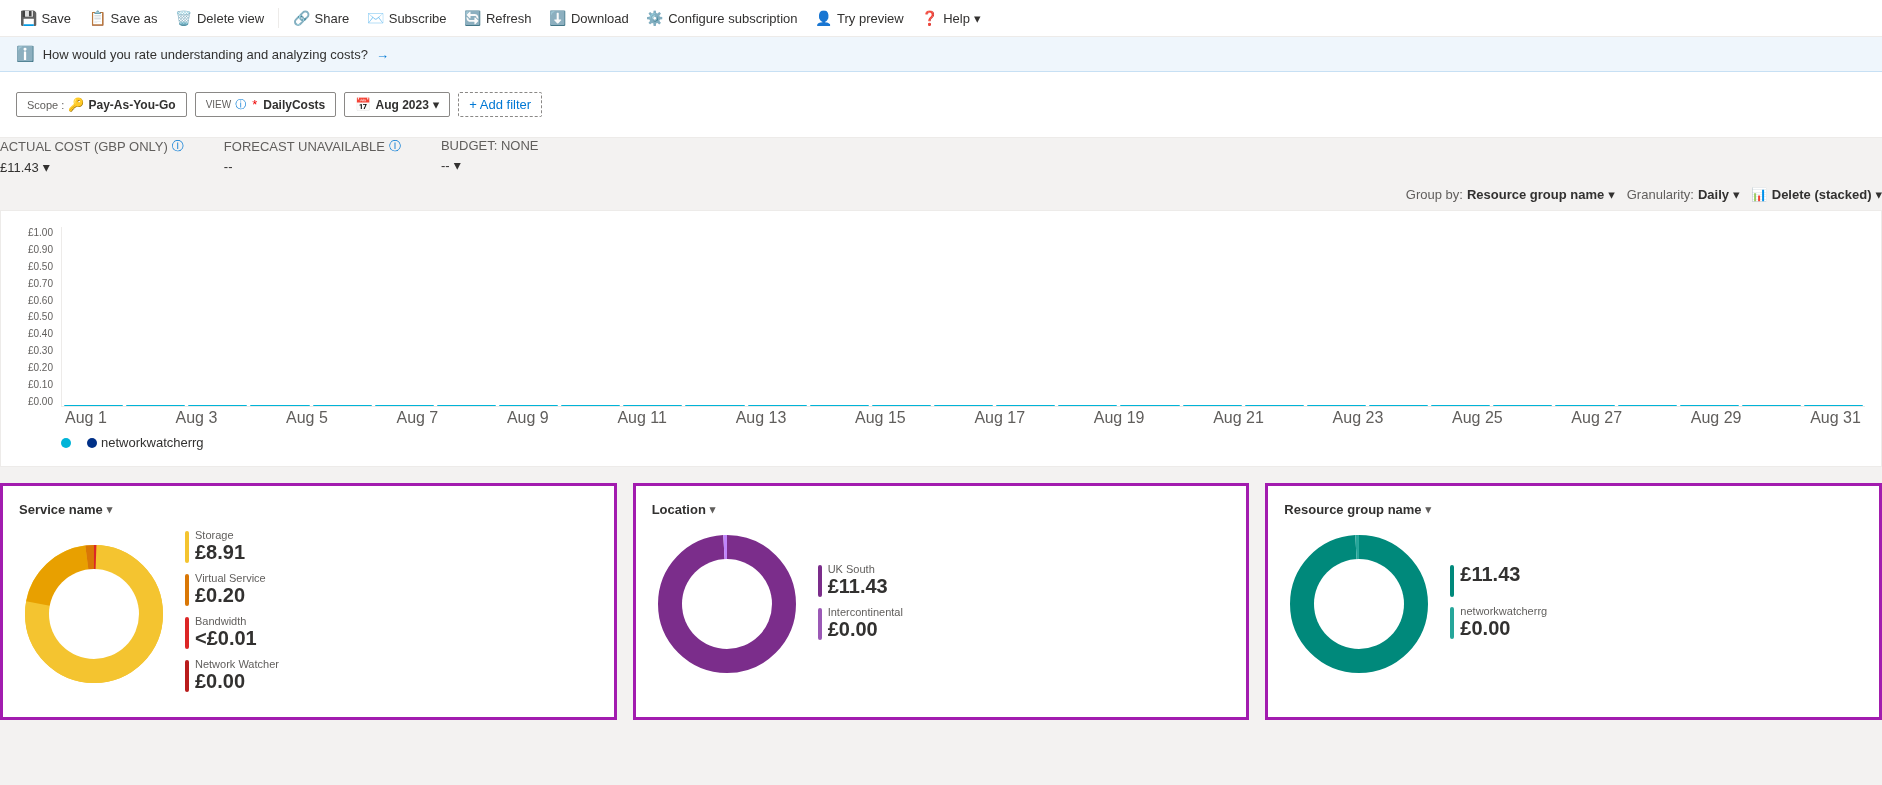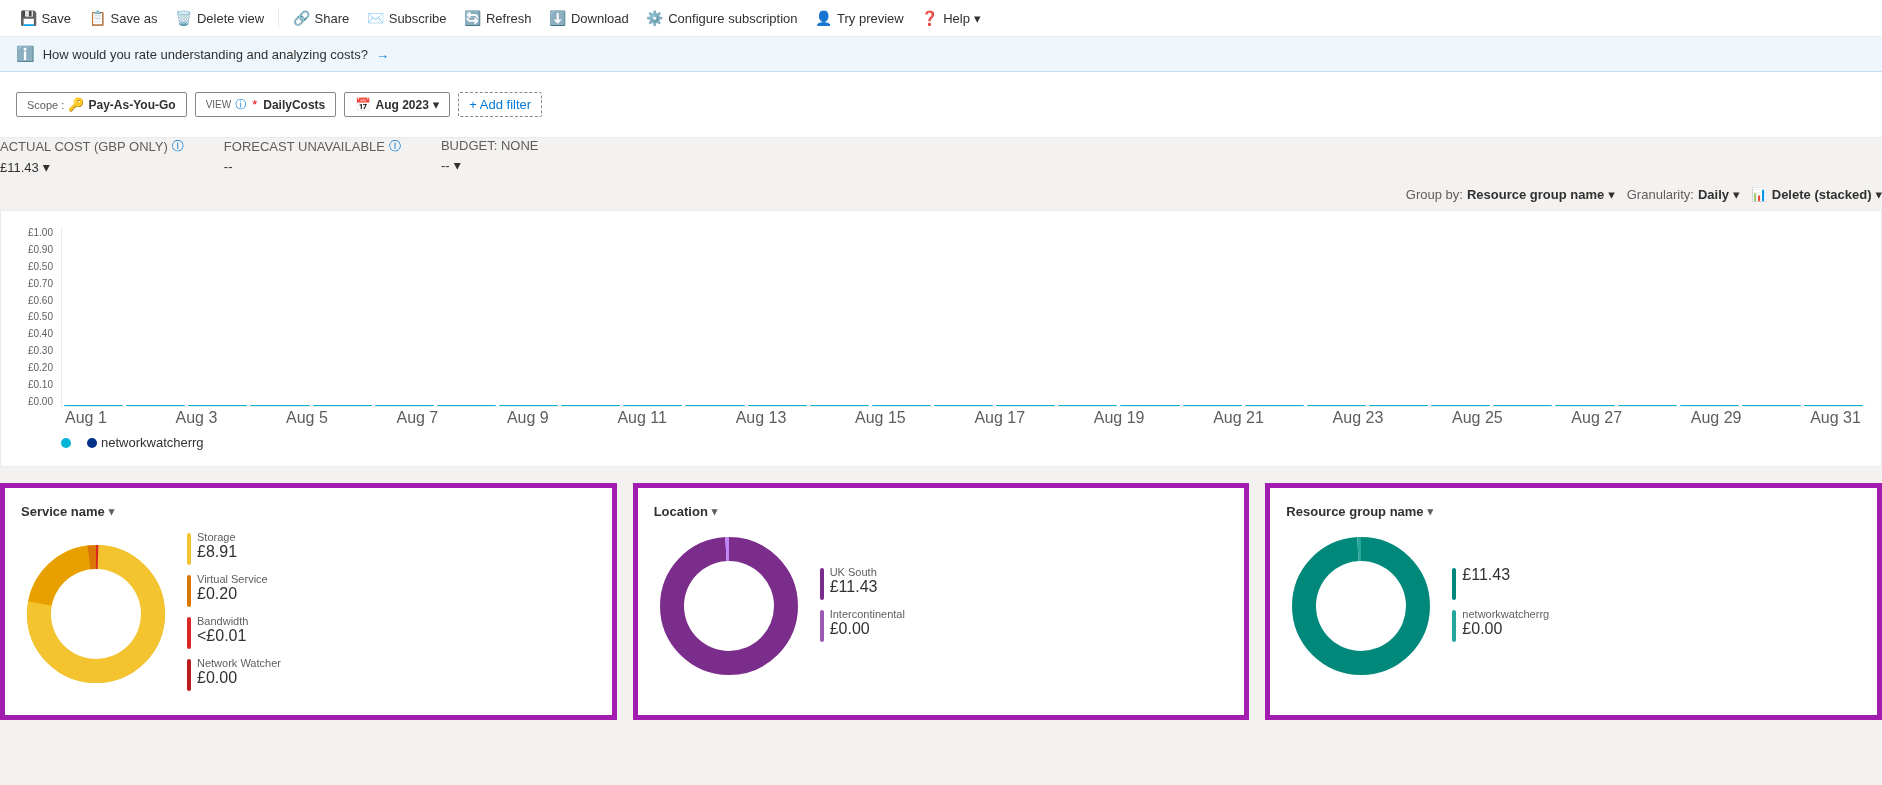--- a/index.html
+++ b/index.html
@@ -215,21 +215,21 @@
       border-radius: 50%;
     }
 
     
     .bottom-panels {
       display: flex;
       gap: 16px;
     }
     .panel {
       background: #fff;
-      border: 5px solid #a21caf;
+      border: 3px solid #a21caf;
       padding: 16px;
       flex: 1;
     }
     .panel-header {
       display: flex;
       align-items: center;
       gap: 4px;
       font-size: 13px;
       font-weight: 600;
       margin-bottom: 12px;
@@ -257,21 +257,21 @@
     }
     .legend-bar {
       width: 4px;
       height: 32px;
       border-radius: 2px;
       flex-shrink: 0;
       margin-top: 2px;
     }
     .legend-text {}
     .legend-name { font-size: 11px; color: #605e5c; }
-    .legend-amount { font-size: 16px; font-weight: 400; }
+    .legend-amount { font-size: 20px; font-weight: 700; }
   </style>
 </head>
 <body>
 
 <div class="toolbar">
   <button class="toolbar-btn">
     <span class="icon">💾</span>
     <span>Save</span>
   </button>
   <button class="toolbar-btn">

